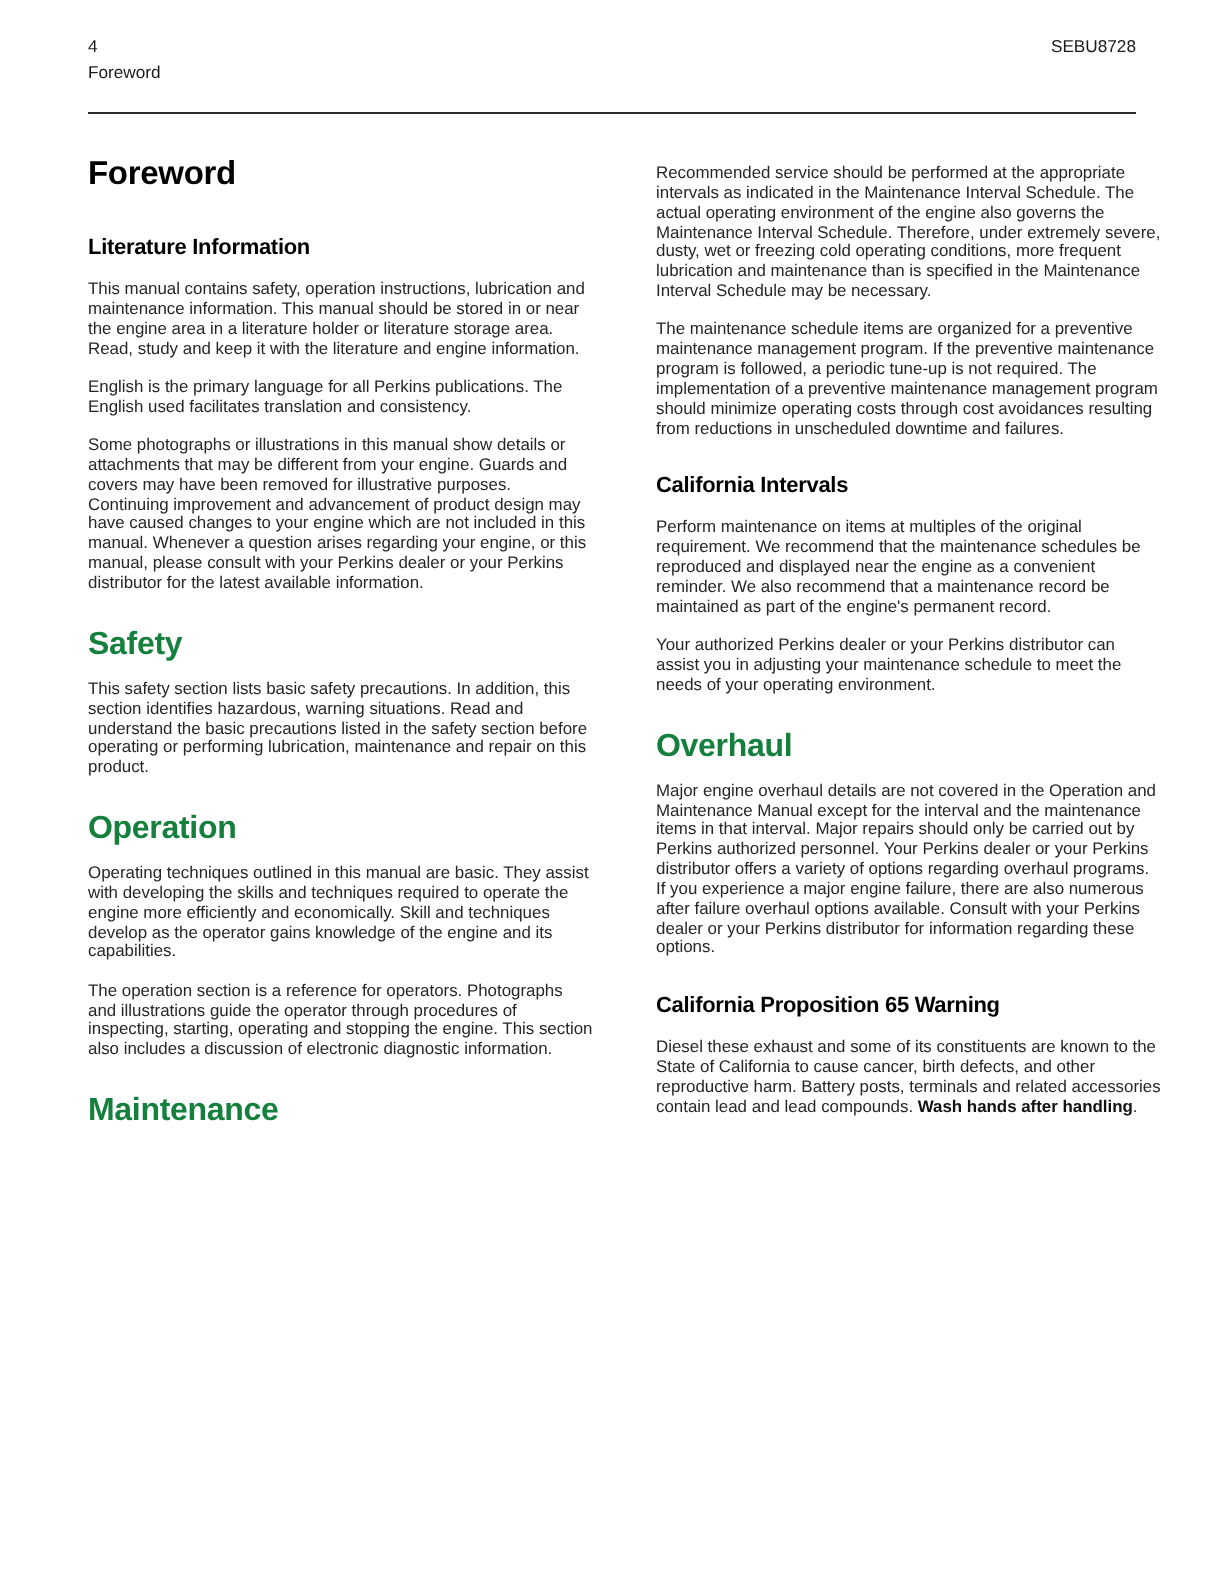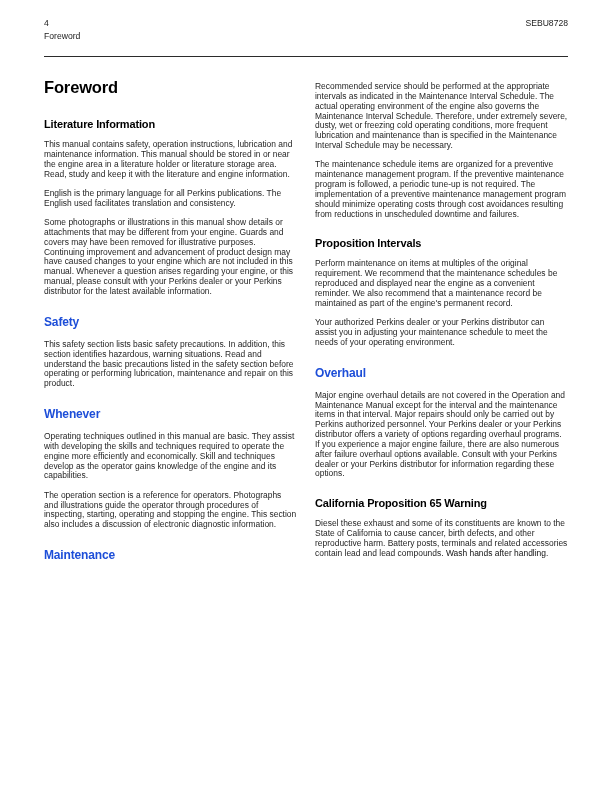--- a/index.html
+++ b/index.html
@@ -68,58 +68,58 @@
     border-top: 1.4px solid #2b2b2b;
   }
 
   
   .col {
     position: absolute;
     top: 78px;
     width: 253px;
   }
   .col-left  { left: 44px; }
-  .col-right { left: 315px; top: 82px; }
+  .col-right { left: 328px; top: 82px; }
 
   
   .doc-title {
     font-size: 16.5px;
     font-weight: bold;
     line-height: 19px;
     letter-spacing: -0.15px;
     margin: 0 0 20px 0;
     color: #000;
   }
   h2.sec-h1 {
-    font-size: 12px;
+    font-size: 16px;
     font-weight: bold;
     line-height: 17px;
     letter-spacing: -0.15px;
     margin: 18px 0 9px 0;
-    color: #1d4ed8;
+    color: #15803d;
   }
   h3.sec-h2 {
     font-size: 11px;
     font-weight: bold;
     line-height: 15px;
     letter-spacing: -0.15px;
     margin: 0 0 8px 0;
     color: #000;
   }
   .sec-h1.spaced, .sec-h2.spaced { margin-top: 17px; }
 
   p.body {
     font-size: 8.45px;
     line-height: 9.85px;
     margin: 0 0 9.5px 0;
     color: #262626;
     text-align: left;
   }
   p.body:last-child { margin-bottom: 0; }
-  .b { font-weight: normal; color: #111; }
+  .b { font-weight: bold; color: #111; }
 </style>
 </head>
 <body>
 
 <div class="page">
 
   <div class="runhead">
     <div class="runhead-left">
       <div class="runhead-page">4</div>
       <div class="runhead-section">Foreword</div>
@@ -138,38 +138,38 @@
       <p class="body">English is the primary language for all Perkins publications. The English used facilitates translation and consistency.</p>
       <p class="body">Some photographs or illustrations in this manual show details or attachments that may be different from your engine. Guards and covers may have been removed for illustrative purposes. Continuing improvement and advancement of product design may have caused changes to your engine which are not included in this manual. Whenever a question arises regarding your engine, or this manual, please consult with your Perkins dealer or your Perkins distributor for the latest available information.</p>
     </section>
 
     <section>
       <h2 class="sec-h1 spaced">Safety</h2>
       <p class="body">This safety section lists basic safety precautions. In addition, this section identifies hazardous, warning situations. Read and understand the basic precautions listed in the safety section before operating or performing lubrication, maintenance and repair on this product.</p>
     </section>
 
     <section>
-      <h2 class="sec-h1 spaced">Whenever</h2>
+      <h2 class="sec-h1 spaced">Operation</h2>
       <p class="body">Operating techniques outlined in this manual are basic. They assist with developing the skills and techniques required to operate the engine more efficiently and economically. Skill and techniques develop as the operator gains knowledge of the engine and its capabilities.</p>
       <p class="body">The operation section is a reference for operators. Photographs and illustrations guide the operator through procedures of inspecting, starting, operating and stopping the engine. This section also includes a discussion of electronic diagnostic information.</p>
     </section>
 
     <section>
       <h2 class="sec-h1 spaced">Maintenance</h2>
     </section>
 
   </div>
 
   <div class="col col-right">
 
     <p class="body">Recommended service should be performed at the appropriate intervals as indicated in the Maintenance Interval Schedule. The actual operating environment of the engine also governs the Maintenance Interval Schedule. Therefore, under extremely severe, dusty, wet or freezing cold operating conditions, more frequent lubrication and maintenance than is specified in the Maintenance Interval Schedule may be necessary.</p>
     <p class="body">The maintenance schedule items are organized for a preventive maintenance management program. If the preventive maintenance program is followed, a periodic tune-up is not required. The implementation of a preventive maintenance management program should minimize operating costs through cost avoidances resulting from reductions in unscheduled downtime and failures.</p>
 
     <section>
-      <h3 class="sec-h2 spaced">Proposition Intervals</h3>
+      <h3 class="sec-h2 spaced">California Intervals</h3>
       <p class="body">Perform maintenance on items at multiples of the original requirement. We recommend that the maintenance schedules be reproduced and displayed near the engine as a convenient reminder. We also recommend that a maintenance record be maintained as part of the engine's permanent record.</p>
       <p class="body">Your authorized Perkins dealer or your Perkins distributor can assist you in adjusting your maintenance schedule to meet the needs of your operating environment.</p>
     </section>
 
     <section>
       <h2 class="sec-h1 spaced">Overhaul</h2>
       <p class="body">Major engine overhaul details are not covered in the Operation and Maintenance Manual except for the interval and the maintenance items in that interval. Major repairs should only be carried out by Perkins authorized personnel. Your Perkins dealer or your Perkins distributor offers a variety of options regarding overhaul programs. If you experience a major engine failure, there are also numerous after failure overhaul options available. Consult with your Perkins dealer or your Perkins distributor for information regarding these options.</p>
     </section>
 
     <section>

